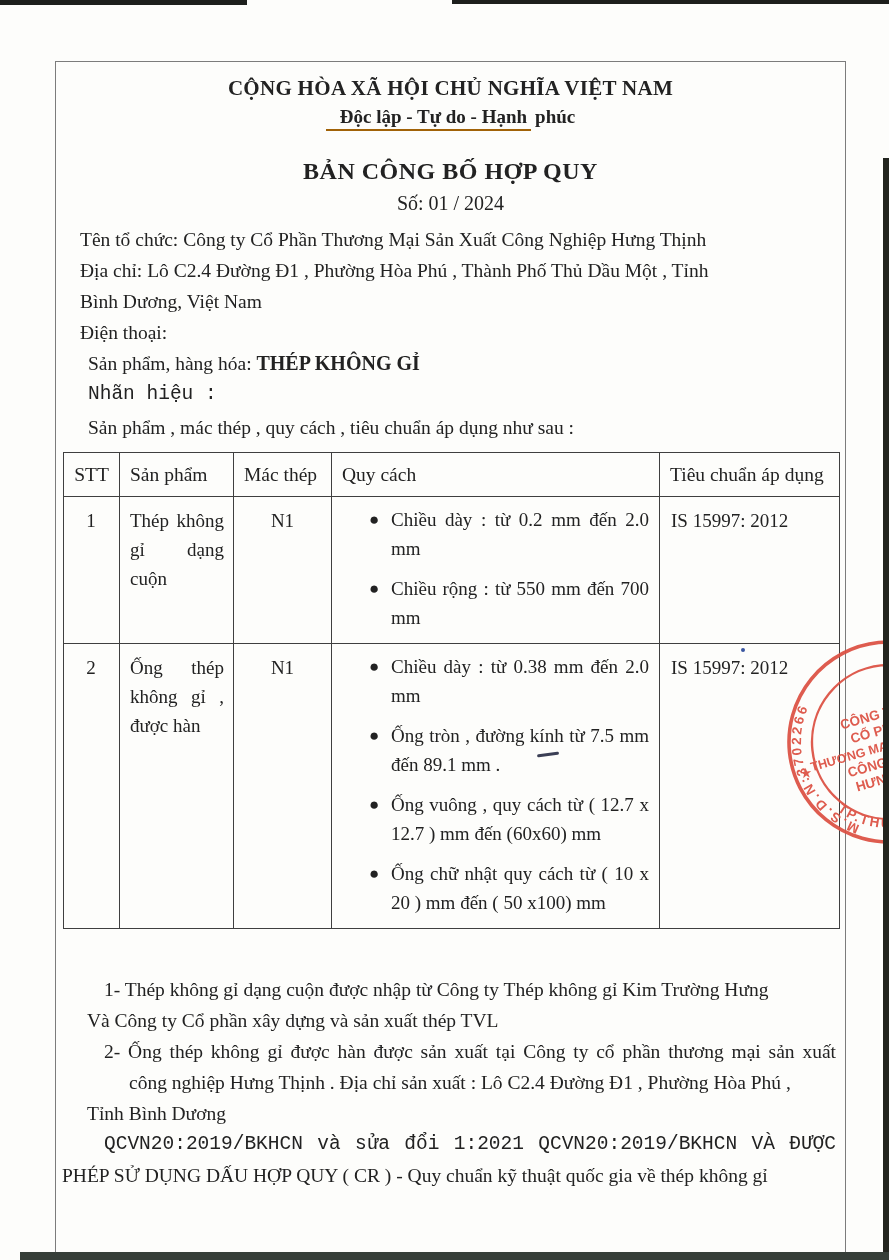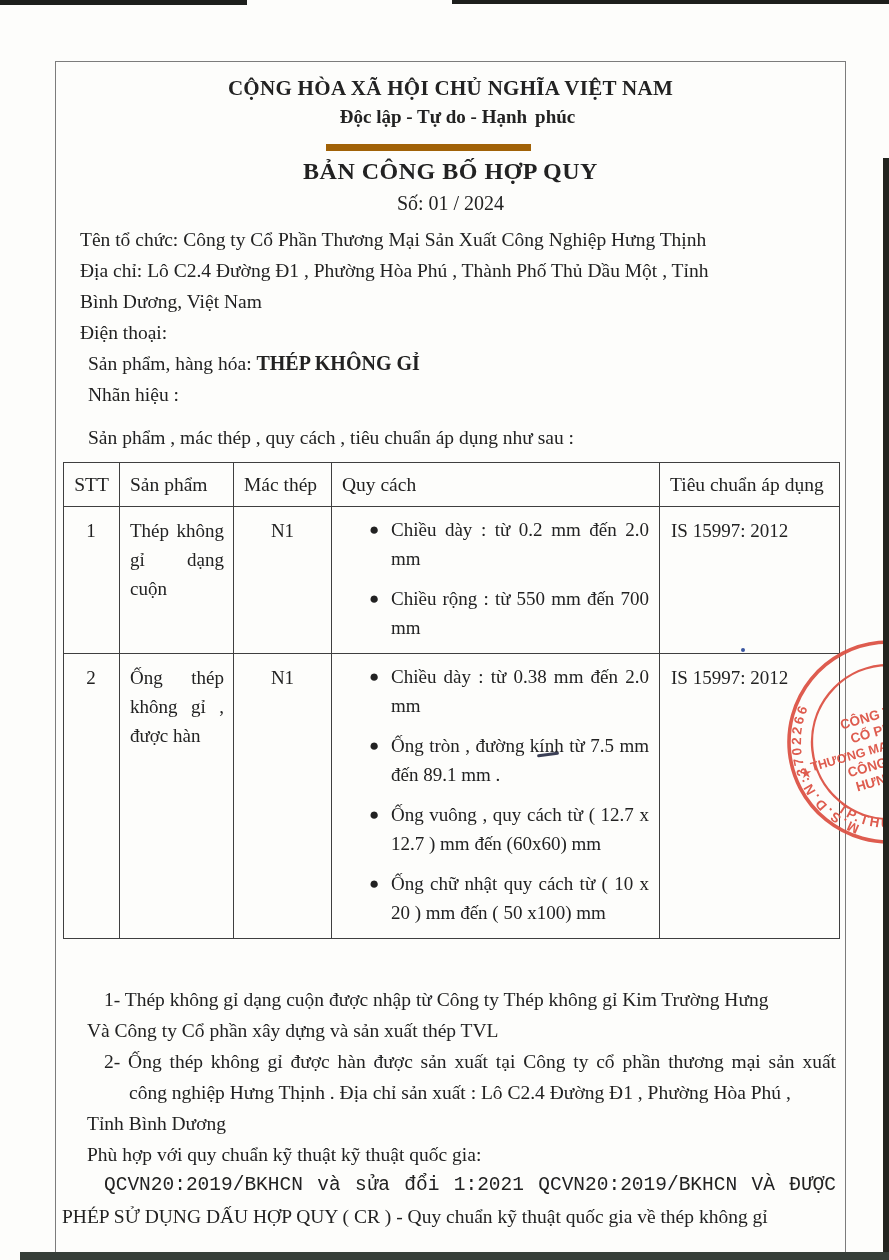--- a/index.html
+++ b/index.html
@@ -27,33 +27,33 @@
     position:absolute;left:55px;top:61px;
     width:791px;height:1218px;
     border:1.5px solid #7c7c7c;
     box-sizing:border-box;
     padding-top:13px;
     z-index:2;
   }
   .center{text-align:center;}
   .nat-title{font-weight:bold;font-size:21px;line-height:26px;letter-spacing:.3px;}
   .slogan{font-weight:bold;font-size:19px;line-height:25px;margin-top:3px;}
-  .slogan .ul{border-bottom:7px solid #a16207;padding:0 4px 17px 14px;}
+  .slogan .ul{border-bottom:2px solid #a16207;padding:0 4px 2px 14px;}
   .slogan .tail{padding-left:4px;}
   .doc-title{font-weight:bold;font-size:24px;letter-spacing:.5px;margin-top:29px;}
   .doc-number{font-size:20px;margin-top:7px;}
 
   p{margin:0;font-size:19.5px;line-height:31px;}
   .p-org{margin:9px 10px 0 24px;}
   .p-addr1{margin:0 8px 0 24px;}
   .p-addr2{margin:0 8px 0 24px;}
   .p-phone{margin:0 0 0 24px;}
   .p-product{margin:0 0 0 32px;}
   .p-product b{font-size:20px;}
-  .p-brand{margin:0 0 12px 32px;}
+  .p-brand{margin:0 0 2px 32px;font-family:Liberation Mono, monospace;}
   .p-intro{margin:0 0 0 32px;}
 
   table{
     border-collapse:collapse;
     table-layout:fixed;
     margin:9px 0 0 7px;
     width:776px;
     font-size:19px;
   }
   th,td{
@@ -184,21 +184,20 @@
         </tr>
       </tbody>
     </table>
 
     <div class="notes">
       <p class="ln n1a">1-  Thép không gỉ dạng cuộn được nhập từ Công ty Thép không gỉ Kim Trường Hưng</p>
       <p class="ln n1b">Và Công ty Cổ phần xây dựng và sản xuất thép TVL</p>
       <p class="ln n2a just-line">2-  Ống thép không gỉ được hàn được sản xuất tại Công ty cổ phần thương mại sản xuất</p>
       <p class="ln n2b">công nghiệp Hưng Thịnh . Địa chỉ sản xuất : Lô C2.4 Đường Đ1 , Phường Hòa Phú ,</p>
       <p class="ln prov">Tỉnh Bình Dương</p>
-      <p class="ln conf">Phù hợp với quy chuẩn kỹ thuật kỹ thuật quốc gia:</p>
       <p class="ln qcvn1 just-line">QCVN20:2019/BKHCN và sửa đổi 1:2021 QCVN20:2019/BKHCN VÀ ĐƯỢC</p>
       <p class="ln qcvn2">PHÉP SỬ DỤNG DẤU HỢP QUY ( CR ) -  Quy chuẩn kỹ thuật quốc gia về thép không gỉ</p>
     </div>
 
   </div>
 
   <svg class="stamp" viewBox="0 0 250 235">
     <g transform="rotate(-6 122 113)">
       <circle cx="122" cy="113" r="100" fill="none" stroke="#dc4f41" stroke-width="3.6"></circle>
       <circle cx="122" cy="113" r="77" fill="none" stroke="#dc4f41" stroke-width="2.4"></circle>

